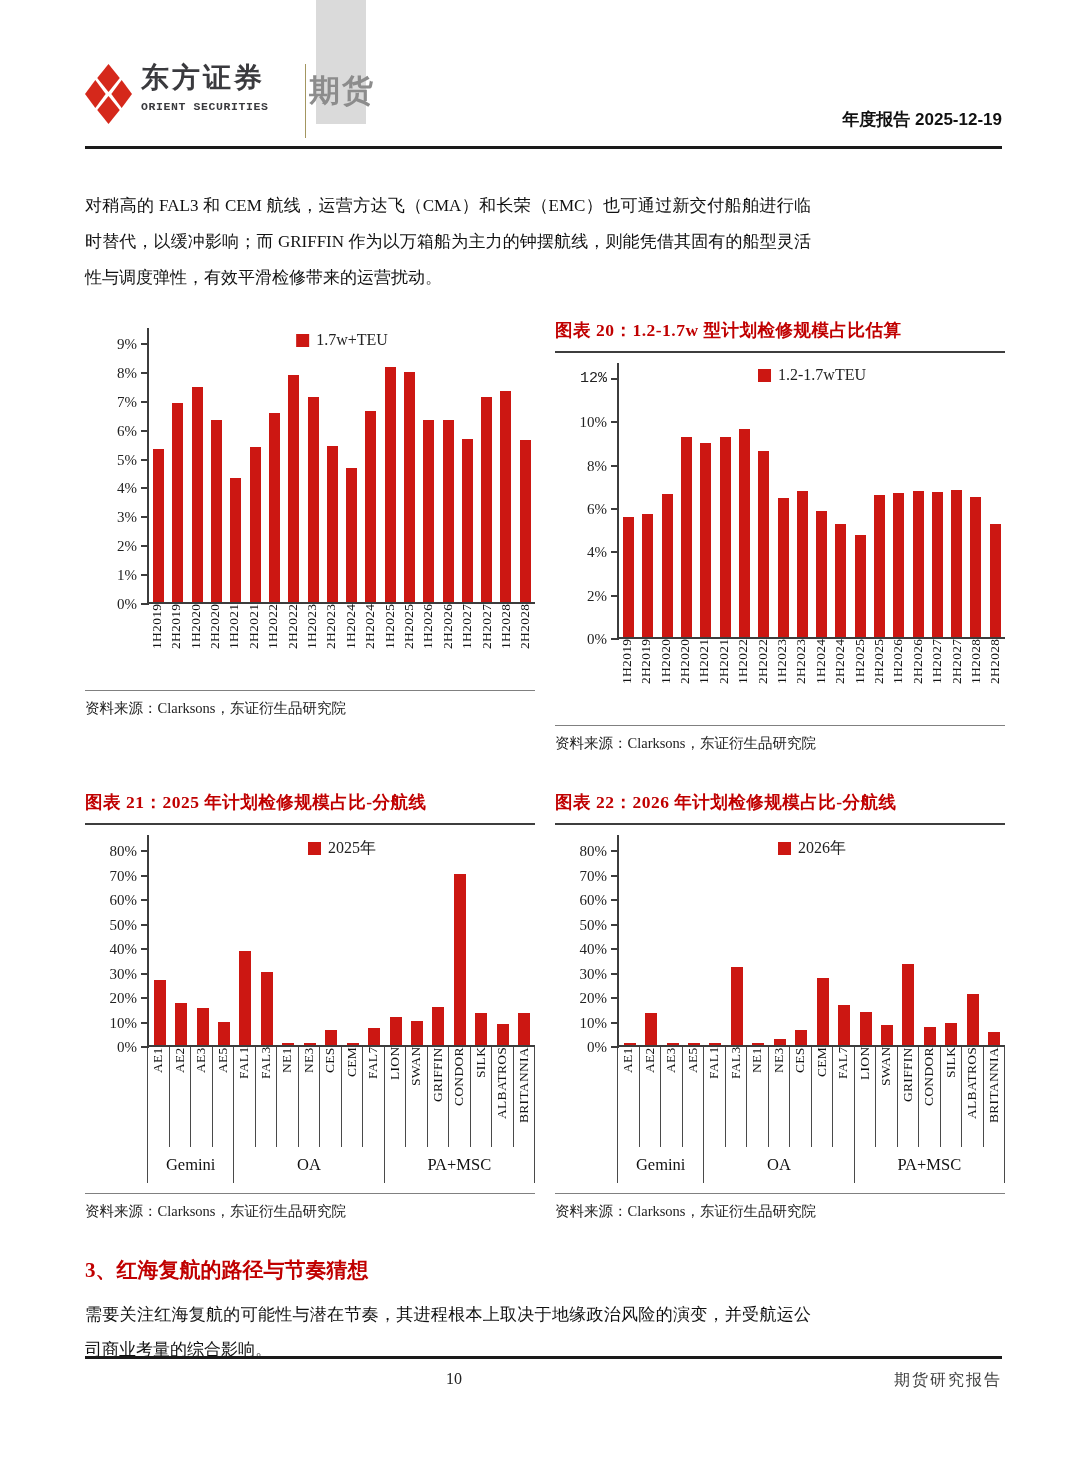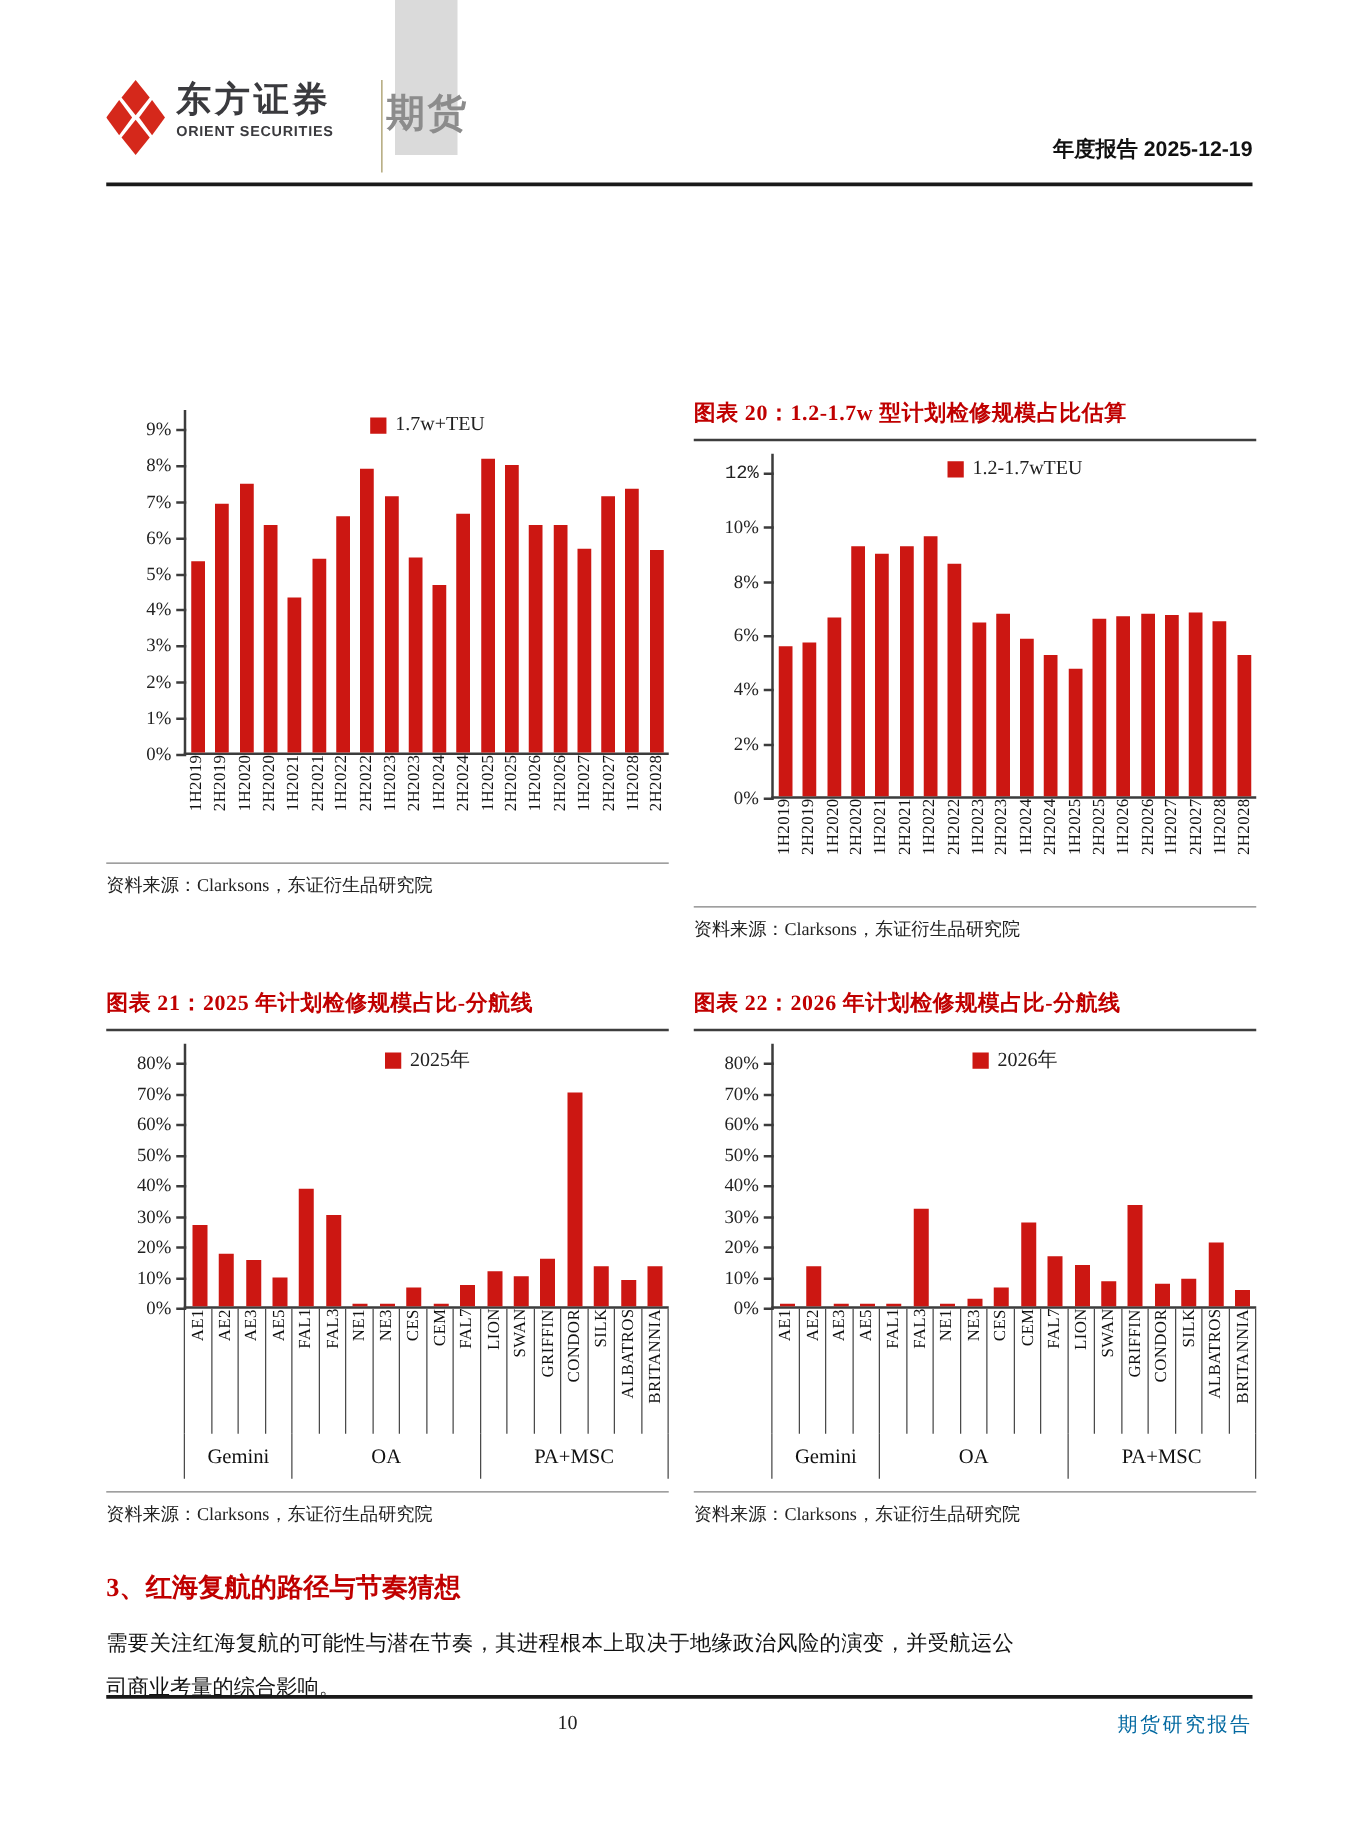--- a/index.html
+++ b/index.html
@@ -10,41 +10,41 @@
   }
   *{margin:0;padding:0;box-sizing:border-box;}
   html,body{background:#fff;}
   body{font-family:"Liberation Serif","DejaVu Serif",serif;color:var(--ink);}
   .page{position:relative;width:1080px;height:1466px;margin:0 auto;background:#fff;overflow:hidden;}
 
   
   .gray-band{position:absolute;left:316px;top:0;width:50px;height:124px;background:#DADADA;}
   .logo-wrap{position:absolute;left:85px;top:62px;display:flex;align-items:flex-start;}
   .logo-mark{width:47px;height:64px;}
-  .logo-text{margin-left:9px;font-family:Liberation Sans, sans-serif;color:#3A3A3E;}
+  .logo-text{margin-left:9px;font-family:Liberation Mono, monospace;color:#3A3A3E;}
   .logo-cn{font-size:28px;font-weight:bold;letter-spacing:3px;line-height:1.25;}
   .logo-en{font-size:11.5px;font-weight:bold;letter-spacing:0.6px;margin-top:3px;}
   .gold-divider{position:absolute;left:305px;top:64px;width:1px;height:74px;background:#A39660;}
   .division{position:absolute;left:309px;top:70px;font-family:"Liberation Sans","DejaVu Sans",sans-serif;
     font-size:31px;font-weight:bold;color:#8C8C8C;letter-spacing:2px;}
   .report-meta{position:absolute;right:78px;top:108px;font-size:17px;font-weight:bold;color:#111;
     font-family:"Liberation Sans","DejaVu Sans",sans-serif;}
   .header-rule{position:absolute;left:85px;top:146px;width:917px;height:3px;background:#1a1a1a;}
 
   
   .intro{position:absolute;left:85px;top:188px;width:726px;font-size:17px;line-height:2.12;
     text-align:justify;color:#111;}
   .section-heading{position:absolute;left:85px;top:1256px;font-size:21px;font-weight:bold;color:var(--title-red);}
   .section-para{position:absolute;left:85px;top:1298px;width:726px;font-size:17px;line-height:2.05;
     text-align:justify;color:#111;}
 
   
   .footer-rule{position:absolute;left:85px;top:1356px;width:917px;height:3px;background:#1a1a1a;}
   .page-num{position:absolute;left:404px;top:1370px;width:100px;text-align:center;font-size:16px;color:#222;}
-  .footer-label{position:absolute;right:78px;top:1370px;font-size:16px;color:#0369a1;letter-spacing:2px;}
+  .footer-label{position:absolute;right:78px;top:1370px;font-size:16px;color:#404040;letter-spacing:2px;}
 
   
   .chart{position:absolute;width:450px;}
   .chart.c0,.chart.c2{left:85px;}
   .chart.c1,.chart.c3{left:555px;}
   .chart.c0,.chart.c1{top:318px;}
   .chart.c2,.chart.c3{top:790px;}
   .chart-title{font-size:17.5px;font-weight:bold;color:var(--title-red);padding-bottom:9px;
     border-bottom:2px solid #3E3E3E;letter-spacing:0.5px;}
   .chart-area{display:flex;margin-top:10px;}
@@ -93,20 +93,21 @@
       <div class="logo-cn">东方证券</div>
       <div class="logo-en">ORIENT SECURITIES</div>
     </div>
   </div>
 
   <div class="gold-divider"></div>
   <div class="division">期货</div>
   <div class="report-meta">年度报告 2025-12-19</div>
   <div class="header-rule"></div>
 
+  <div class="intro">对稍高的 FAL3 和 CEM 航线，运营方达飞（CMA）和长荣（EMC）也可通过新交付船舶进行临时替代，以缓冲影响；而 GRIFFIN 作为以万箱船为主力的钟摆航线，则能凭借其固有的船型灵活性与调度弹性，有效平滑检修带来的运营扰动。</div>
 
   <div class="chart c0">
     <div class="chart-area">
       <div class="yaxis" style="height: 276px;">
           <div class="ytick-label" style="top: 6px;">9%</div>
           <div class="ytick-label" style="top: 34.8889px;">8%</div>
           <div class="ytick-label" style="top: 63.7778px;">7%</div>
           <div class="ytick-label" style="top: 92.6667px;">6%</div>
           <div class="ytick-label" style="top: 121.556px;">5%</div>
           <div class="ytick-label" style="top: 150.444px;">4%</div>

